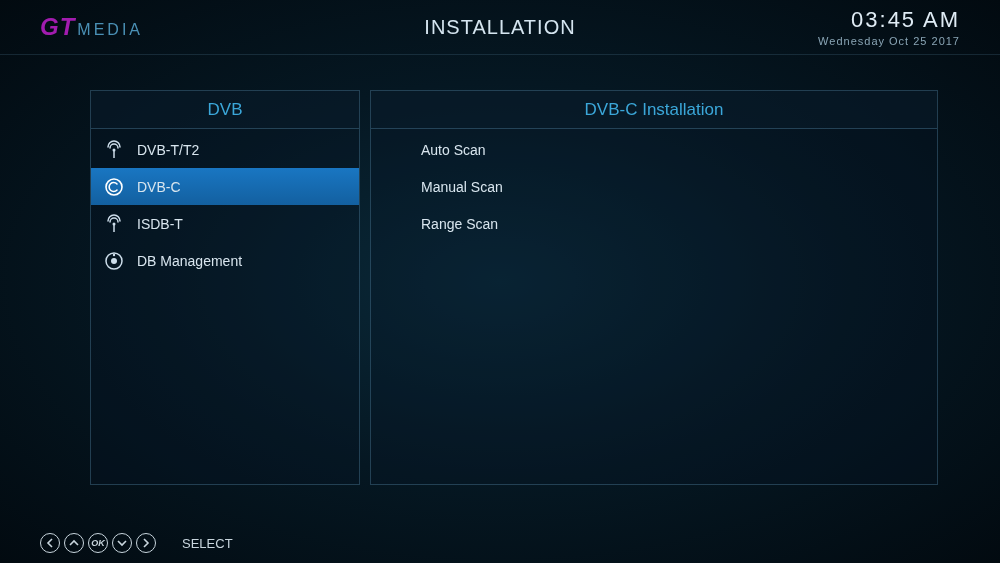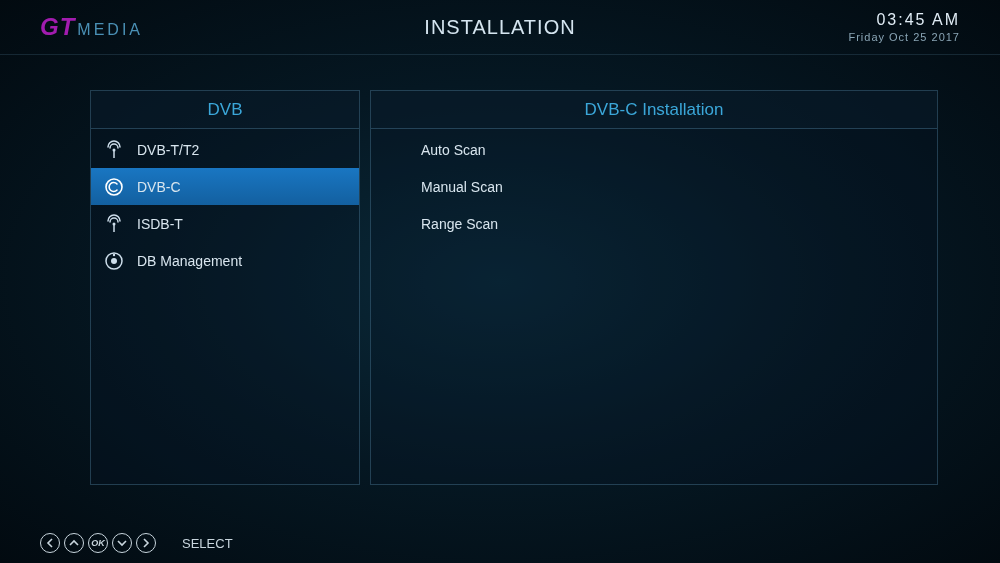--- a/index.html
+++ b/index.html
@@ -44,21 +44,21 @@
       transform: translateX(-50%);
       font-size: 20px;
       color: #d5e5f0;
       letter-spacing: 1px;
     }
     .clock {
       margin-left: auto;
       text-align: right;
     }
     .clock-time {
-      font-size: 16px;
+      font-size: 22px;
       color: #e0ecf5;
       letter-spacing: 2px;
     }
     .clock-date {
       font-size: 11px;
       color: #8aa5b5;
       letter-spacing: 1px;
       margin-top: 2px;
     }
     .content {
@@ -147,21 +147,21 @@
 <body>
 
 <div class="header">
   <div class="logo">
     <span class="logo-gt">GT</span>
     <span class="logo-media">MEDIA</span>
   </div>
   <div class="page-title">INSTALLATION</div>
   <div class="clock">
     <div class="clock-time">03:45 AM</div>
-    <div class="clock-date">Friday Oct 25 2017</div>
+    <div class="clock-date">Wednesday Oct 25 2017</div>
   </div>
 </div>
 
 <div class="content">
 
   <div class="panel panel-left">
     <div class="panel-header">DVB</div>
     <div class="panel-body">
 
 

